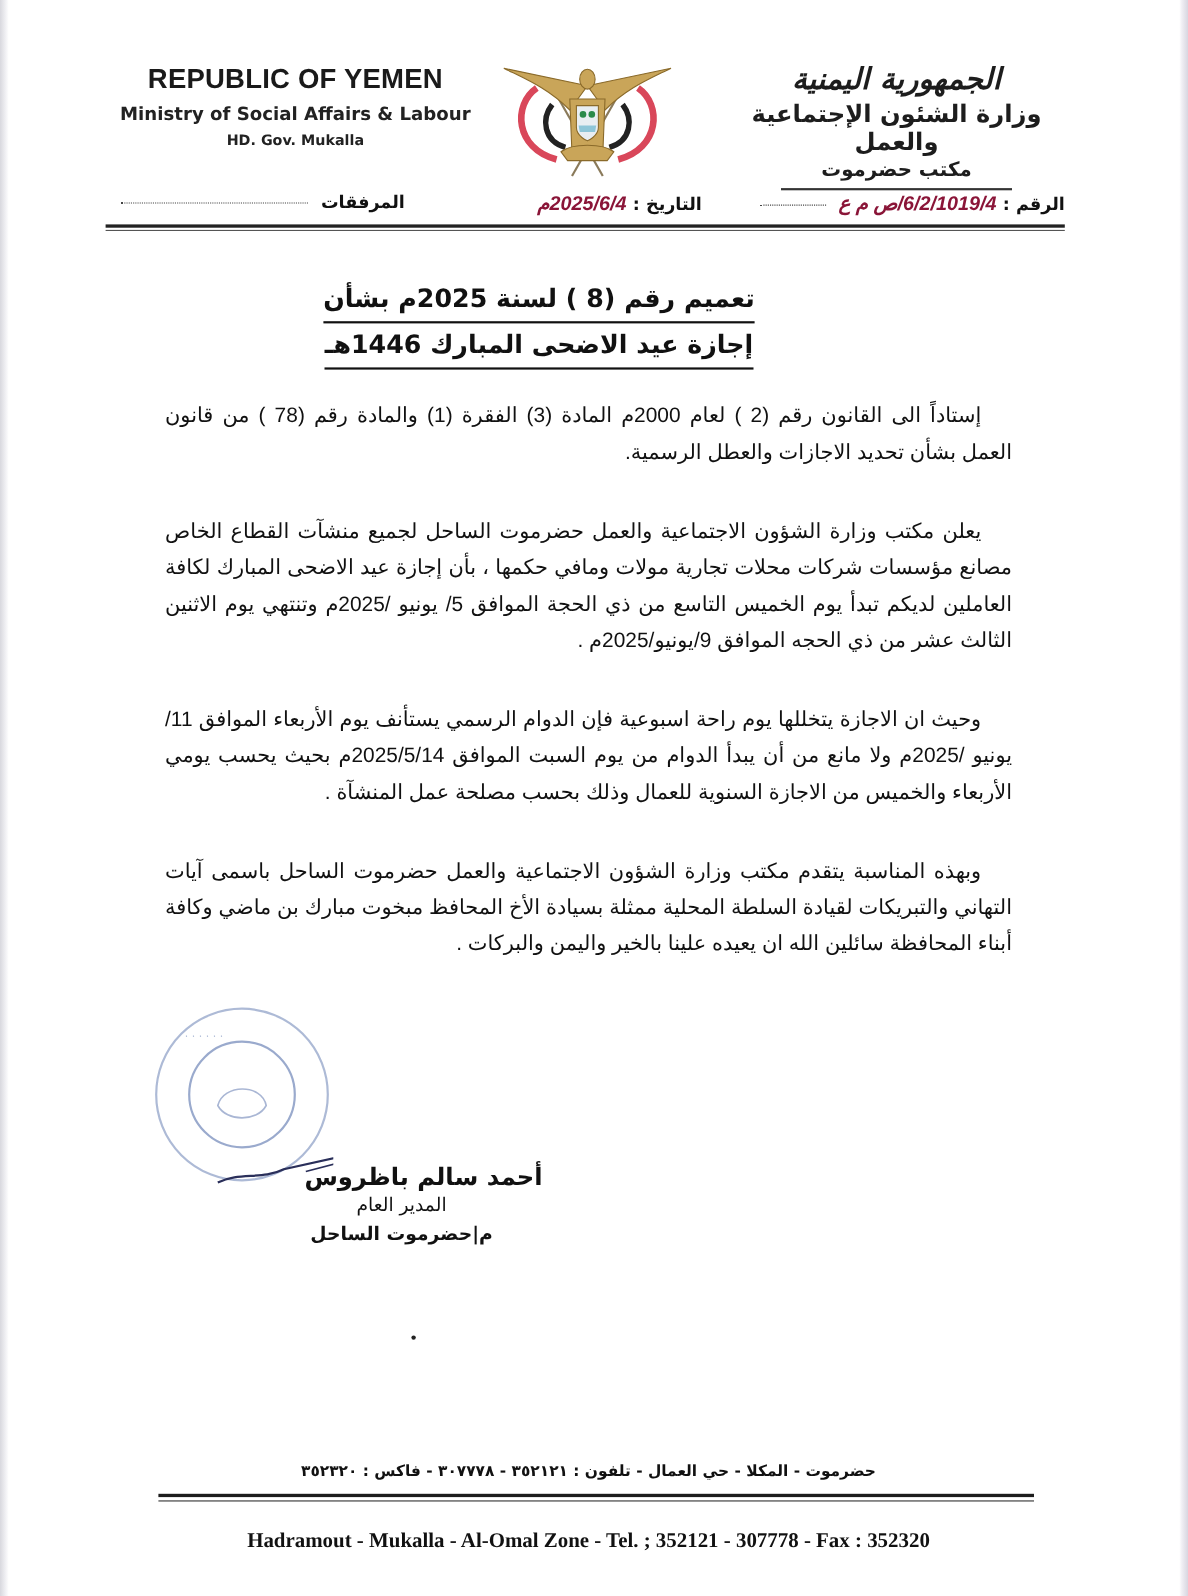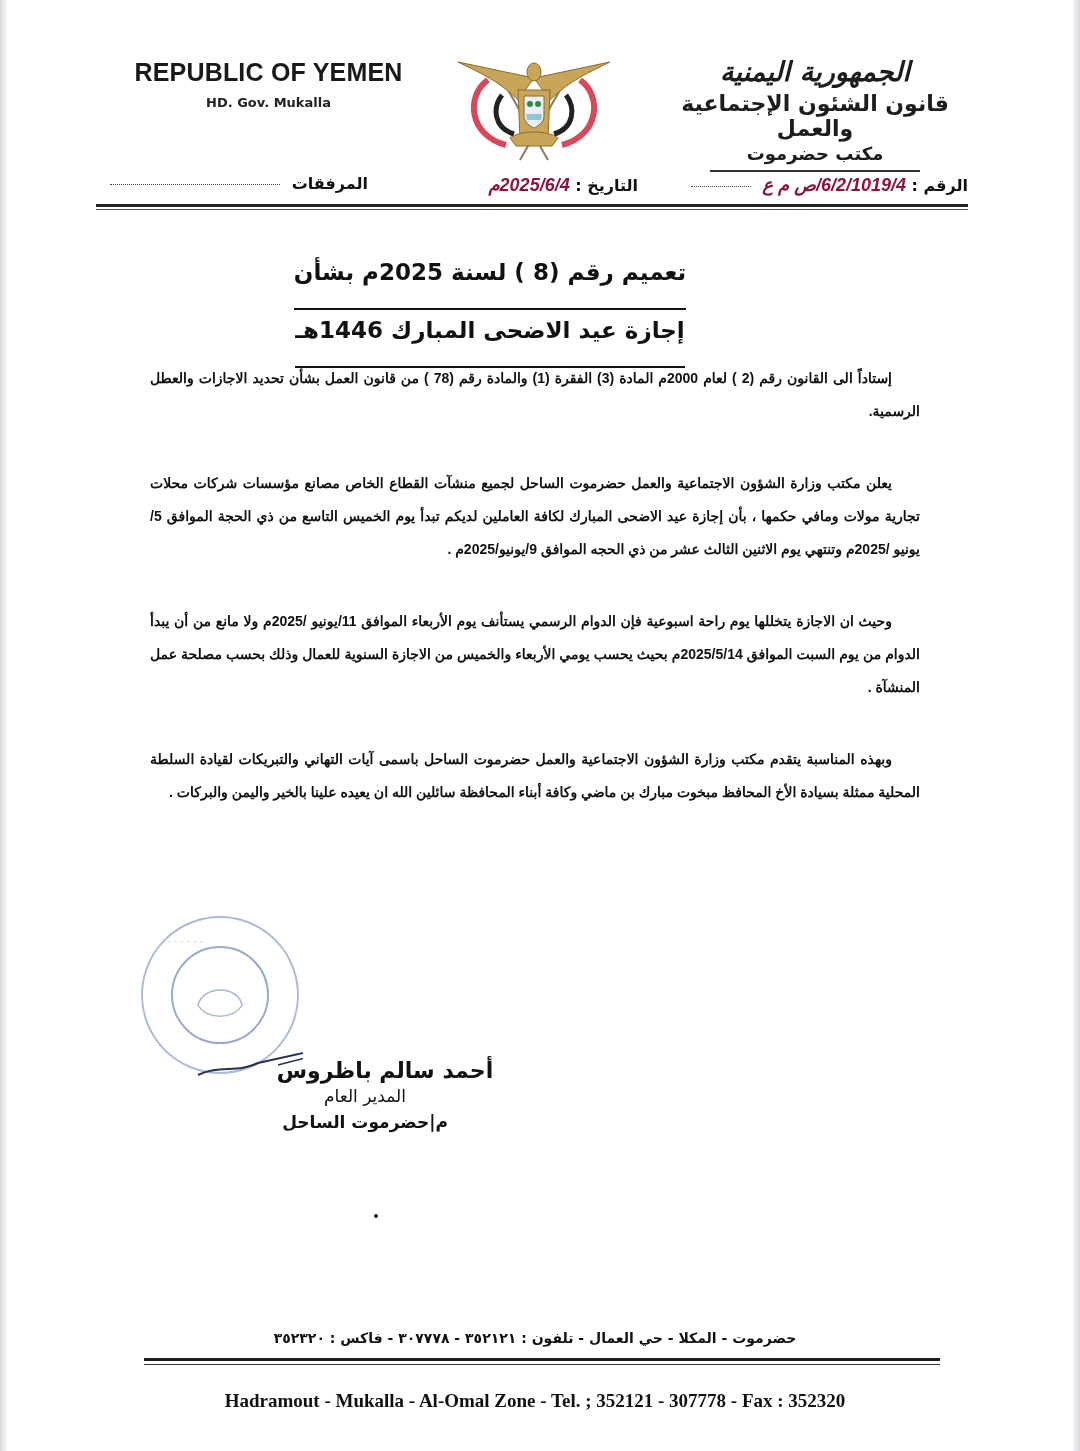--- a/index.html
+++ b/index.html
@@ -37,25 +37,25 @@
     .ref-att { right: 600px; }
     .maroon { color: #8a1538; font-family: Liberation Sans, sans-serif; font-style: italic; font-size: 18px; }
     .dots { display: inline-block; border-bottom: 1px dotted #444; width: 60px; vertical-align: middle; margin: 0 6px; }
     .dots.long { width: 170px; }
     .hdr-rule { position: absolute; left: 96px; top: 204px; width: 872px; height: 3px; background: #222; }
     .hdr-rule2 { position: absolute; left: 96px; top: 209px; width: 872px; height: 1px; background: #555; }
 
     
     .title { position: absolute; left: 280px; top: 252px; width: 420px; direction: rtl; text-align: center;
       font-family: "DejaVu Sans", sans-serif; font-weight: bold; font-size: 23px; line-height: 40px; color: #111; }
-    .title span { display: inline-block; border-bottom: 2px solid #111; padding-bottom: 16px; }
+    .title span { display: inline-block; border-bottom: 2px solid #111; padding-bottom: 0; }
 
     
     .body { position: absolute; left: 150px; top: 362px; width: 770px; direction: rtl; text-align: justify;
-      font-family: "Liberation Sans", sans-serif; font-weight: bold; font-size: 14px; line-height: 33px; color: #111; }
+      font-family: "Liberation Sans", sans-serif; font-weight: normal; font-size: 19px; line-height: 33px; color: #111; }
     .body p { margin: 0 0 39px 0; text-indent: 28px; text-align-last: right; }
 
     
     .stamp { position: absolute; left: 138px; top: 905px; width: 165px; height: 180px; }
     .sig-block { position: absolute; left: 200px; top: 1058px; width: 330px; direction: rtl; text-align: center;
       font-family: "DejaVu Sans", sans-serif; font-weight: bold; color: #111; }
     .sig-name { font-size: 22px; margin-left: 40px; }
     .sig-t { font-size: 17px; line-height: 26px; font-weight: normal; }
     .sig-t.b { font-weight: bold; }
     .dot { position: absolute; left: 374px; top: 1214px; width: 4px; height: 4px; background: #222; border-radius: 50%; }
@@ -69,20 +69,21 @@
       font-family: Liberation Serif, serif; font-weight: bold; font-size: 19px; color: #111; white-space: nowrap; }
   </style>
 </head>
 <body>
 
 <div class="edge-left"></div>
 <div class="edge-right"></div>
 
 <div class="hdr-en">
   <div class="l1">REPUBLIC OF YEMEN</div>
+  <div class="l2">Ministry of Social Affairs &amp; Labour</div>
   <div class="l3">HD. Gov. Mukalla</div>
 </div>
 
 <div class="emblem">
   <svg width="172" height="115" viewBox="0 0 172 115">
 
     <path d="M40 30 C 18 45, 20 85, 58 95" fill="none" stroke="#d9475a" stroke-width="6"></path>
     <path d="M132 30 C 154 45, 152 85, 114 95" fill="none" stroke="#d9475a" stroke-width="6"></path>
 
     <path d="M48 38 C 34 52, 36 80, 62 88" fill="none" stroke="#ffffff" stroke-width="4"></path>
@@ -105,21 +106,21 @@
     <circle cx="82" cy="54" r="3" fill="#2a8a4a"></circle>
     <circle cx="90" cy="54" r="3" fill="#2a8a4a"></circle>
     <path d="M78 64 L94 64 L93 70 L79 70 Z" fill="#8ec6d8"></path>
 
     <path d="M62 88 C 72 80, 100 80, 110 88 L 104 96 L 68 96 Z" fill="#c9a559" stroke="#8a6a2a"></path>
   </svg>
 </div>
 
 <div class="hdr-ar">
   <div class="a1">الجمهورية اليمنية</div>
-  <div class="a2">قانون الشئون الإجتماعية والعمل</div>
+  <div class="a2">وزارة الشئون الإجتماعية والعمل</div>
   <div class="a3">مكتب حضرموت</div>
   <div class="rule"></div>
 </div>
 
 <div class="refrow">
   <div class="ref-item ref-no">
     <span>الرقم :</span>
     <span class="maroon">6/2/1019/4/ص م ع</span>
     <span class="dots"></span>
   </div>

